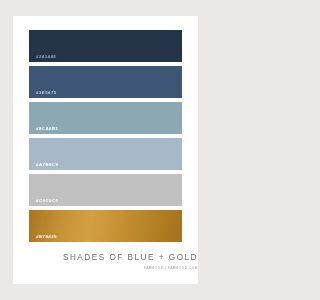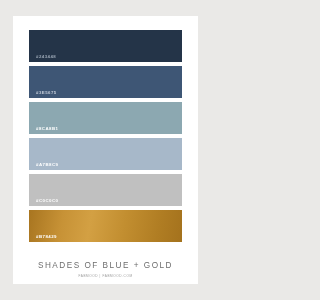--- a/index.html
+++ b/index.html
@@ -43,22 +43,22 @@
     font-size: 4.4px;
     letter-spacing: 0.45px;
     font-weight: bold;
     line-height: 1;
     white-space: nowrap;
   }
   .footer {
     position: absolute;
     left: 0;
     right: 0;
-    bottom: 6px;
-    text-align: center;
+    bottom: 14px;
+    text-align: right;
   }
   .footer-title {
     font-size: 8.2px;
     letter-spacing: 1.5px;
     color: #6d6d6d;
     line-height: 1;
     white-space: nowrap;
   }
   .footer-sub {
     margin-top: 5px;

